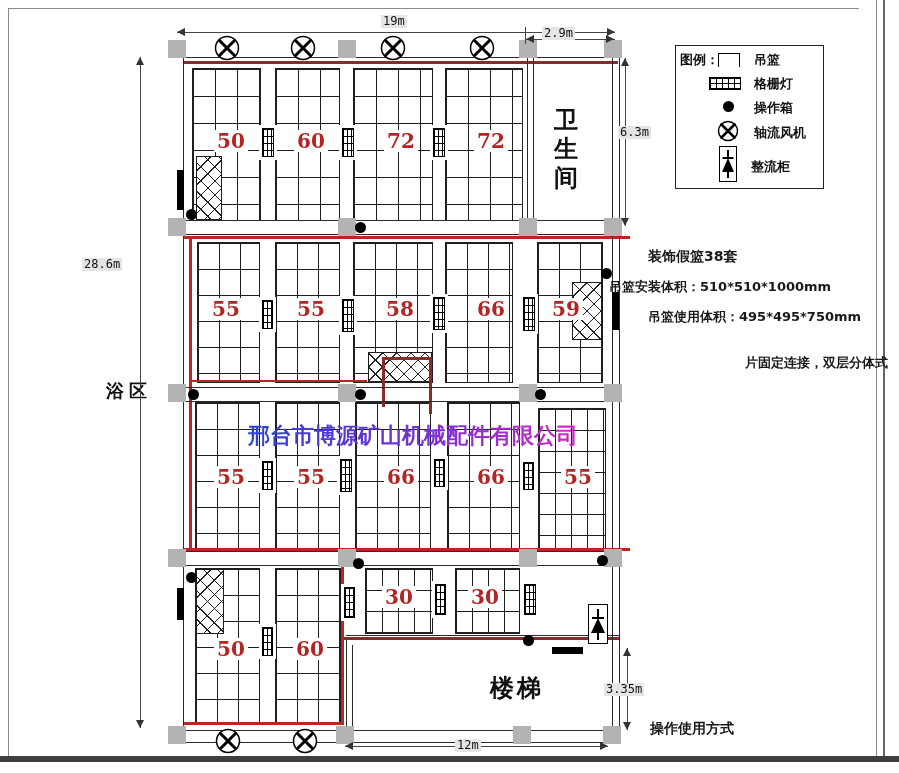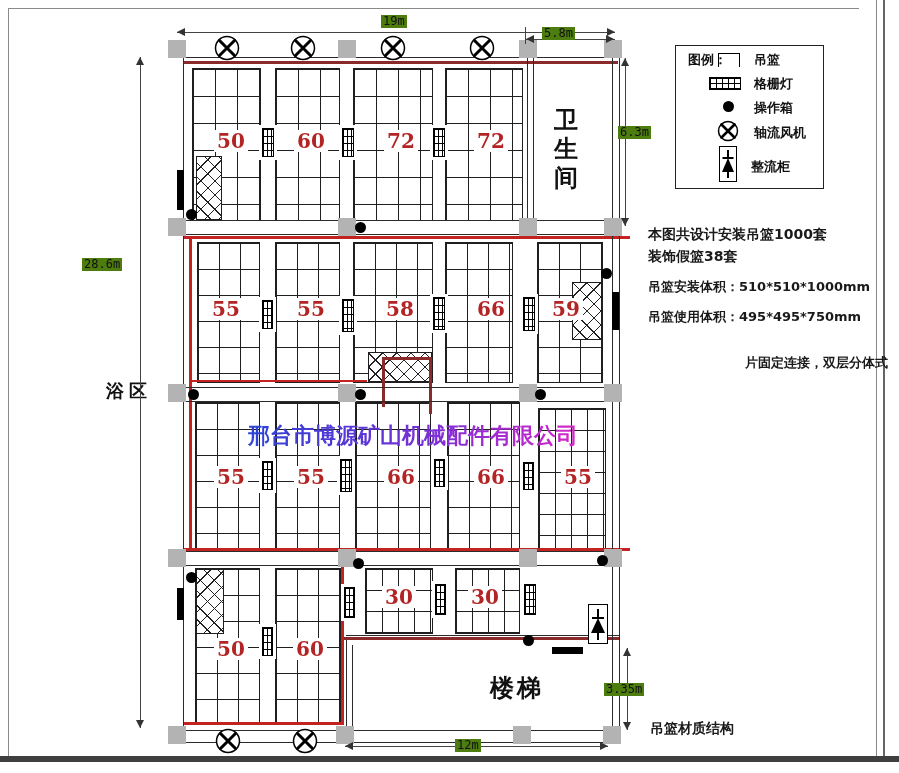--- a/index.html
+++ b/index.html
@@ -20,21 +20,21 @@
   .dot{position:absolute;width:11px;height:11px;border-radius:50%;background:#000;}
   .grille{position:absolute;border:1px solid #000;background-color:#fff;box-shadow:0 0 0 3px #fff;
        background-image:linear-gradient(to right,#000 1px,transparent 1px),
                         linear-gradient(to bottom,#000 1px,transparent 1px);background-size:4px 7px;}
   .wh{position:absolute;background:#2a2a2a;height:1px;}
   .wv{position:absolute;background:#2a2a2a;width:1px;}
   .pr{position:absolute;background:#c32222;}
   .pd{position:absolute;background:#8b2a2a;}
   .bar{position:absolute;background:#000;}
   .dl{position:absolute;background:#444;}
-  .dlab{position:absolute;font:12px "DejaVu Sans Mono",monospace;color:#111;background:#4d7c0f;
+  .dlab{position:absolute;font:12px "DejaVu Sans Mono",monospace;color:#111;background:#e5e5e5;
         line-height:1.1;padding:0 2px;white-space:nowrap;}
   .tri{position:absolute;width:0;height:0;}
   .tl{border-top:4px solid transparent;border-bottom:4px solid transparent;border-right:8px solid #333;}
   .tr{border-top:4px solid transparent;border-bottom:4px solid transparent;border-left:8px solid #333;}
   .tu{border-left:4px solid transparent;border-right:4px solid transparent;border-bottom:8px solid #333;}
   .td{border-left:4px solid transparent;border-right:4px solid transparent;border-top:8px solid #333;}
   .room{position:absolute;color:#111;font-weight:bold;white-space:nowrap;}
   .note{position:absolute;color:#1a1a1a;font:bold 13px "DejaVu Sans",sans-serif;white-space:nowrap;}
   .legend{position:absolute;left:675px;top:45px;width:147px;height:142px;border:1px solid #222;background:#fff;}
   .llab{position:absolute;font:bold 13px "DejaVu Sans",sans-serif;color:#111;white-space:nowrap;}
@@ -225,21 +225,21 @@
 
   <div class="dl" style="left:177px;top:32px;width:438px;height:1px;"></div>
   <div class="tri tl" style="left:177px;top:28px;"></div>
   <div class="tri tr" style="left:607px;top:28px;"></div>
   <div class="dlab" style="left:381px;top:15px;">19m</div>
 
   <div class="dl" style="left:525px;top:39px;width:90px;height:1px;"></div>
   <div class="dl" style="left:525px;top:27px;width:1px;height:17px;"></div>
   <div class="tri tl" style="left:526px;top:35px;"></div>
   <div class="tri tr" style="left:606px;top:35px;"></div>
-  <div class="dlab" style="left:542px;top:27px;">5.8m</div>
+  <div class="dlab" style="left:542px;top:27px;">2.9m</div>
 
   <div class="dl" style="left:140px;top:57px;width:1px;height:671px;"></div>
   <div class="tri tu" style="left:136px;top:57px;"></div>
   <div class="tri td" style="left:136px;top:720px;"></div>
   <div class="dlab" style="left:82px;top:258px;">28.6m</div>
 
   <div class="dl" style="left:625px;top:58px;width:1px;height:168px;"></div>
   <div class="tri tu" style="left:621px;top:58px;"></div>
   <div class="tri td" style="left:621px;top:218px;"></div>
   <div class="dlab" style="left:618px;top:126px;">6.3m</div>
@@ -248,21 +248,21 @@
   <div class="tri tu" style="left:623px;top:648px;"></div>
   <div class="tri td" style="left:623px;top:722px;"></div>
   <div class="dlab" style="left:604px;top:683px;">3.35m</div>
 
   <div class="dl" style="left:345px;top:746px;width:263px;height:1px;"></div>
   <div class="tri tl" style="left:345px;top:742px;"></div>
   <div class="tri tr" style="left:600px;top:742px;"></div>
   <div class="dlab" style="left:455px;top:739px;">12m</div>
 
   <div class="legend">
-    <div class="llab" style="left:12px;top:5px;">图例：</div>
+    <div class="llab" style="left:4px;top:5px;">图例：</div>
     <div class="a" style="left:42px;top:7px;width:20px;height:13px;border:1px solid #000;border-bottom:none;"></div>
     <div class="llab" style="left:78px;top:5px;">吊篮</div>
     <div class="a grille" style="left:33px;top:31px;width:30px;height:11px;background-size:6px 5px;box-shadow:none;position:absolute;"></div>
     <div class="llab" style="left:78px;top:29px;">格栅灯</div>
     <div class="dot" style="left:47px;top:55px;"></div>
     <div class="llab" style="left:78px;top:53px;">操作箱</div>
     <div class="a" style="left:41px;top:74px;"><svg width="22" height="22">
           <circle cx="11" cy="11" r="9.5" fill="#fff" stroke="#000" stroke-width="1.5"></circle>
           <path d="M4.5 4.5 L17.5 17.5 M17.5 4.5 L4.5 17.5" stroke="#000" stroke-width="2.6" stroke-linecap="round"></path>
         </svg></div>
@@ -270,21 +270,20 @@
     <div class="a" style="left:43px;top:100px;"><svg width="18" height="36">
           <rect x="0.5" y="0.5" width="17" height="35" fill="#fff" stroke="#000"></rect>
           <line x1="9" y1="4" x2="9" y2="12" stroke="#000" stroke-width="2"></line>
           <line x1="3.5" y1="12" x2="14.5" y2="12" stroke="#000" stroke-width="2"></line>
           <polygon points="9,12 3,26 15,26" fill="#000"></polygon>
           <line x1="9" y1="26" x2="9" y2="32" stroke="#000" stroke-width="2"></line>
         </svg></div>
     <div class="llab" style="left:75px;top:112px;">整流柜</div>
   </div>
 
-  <div class="note" style="left:648px;top:226px;font-size:14px;">本图共设计安装吊篮1000套</div>
   <div class="note" style="left:648px;top:248px;font-size:14px;">装饰假篮38套</div>
-  <div class="note" style="left:648px;top:278px;">吊篮安装体积：510*510*1000mm</div>
+  <div class="note" style="left:609px;top:278px;">吊篮安装体积：510*510*1000mm</div>
   <div class="note" style="left:648px;top:308px;">吊篮使用体积：495*495*750mm</div>
   <div class="note" style="left:745px;top:354px;">片固定连接，双层分体式</div>
 
-  <div class="note" style="left:650px;top:720px;font-size:14px;">吊篮材质结构</div>
+  <div class="note" style="left:650px;top:720px;font-size:14px;">操作使用方式</div>
 
 </div>
 
 </body></html>

